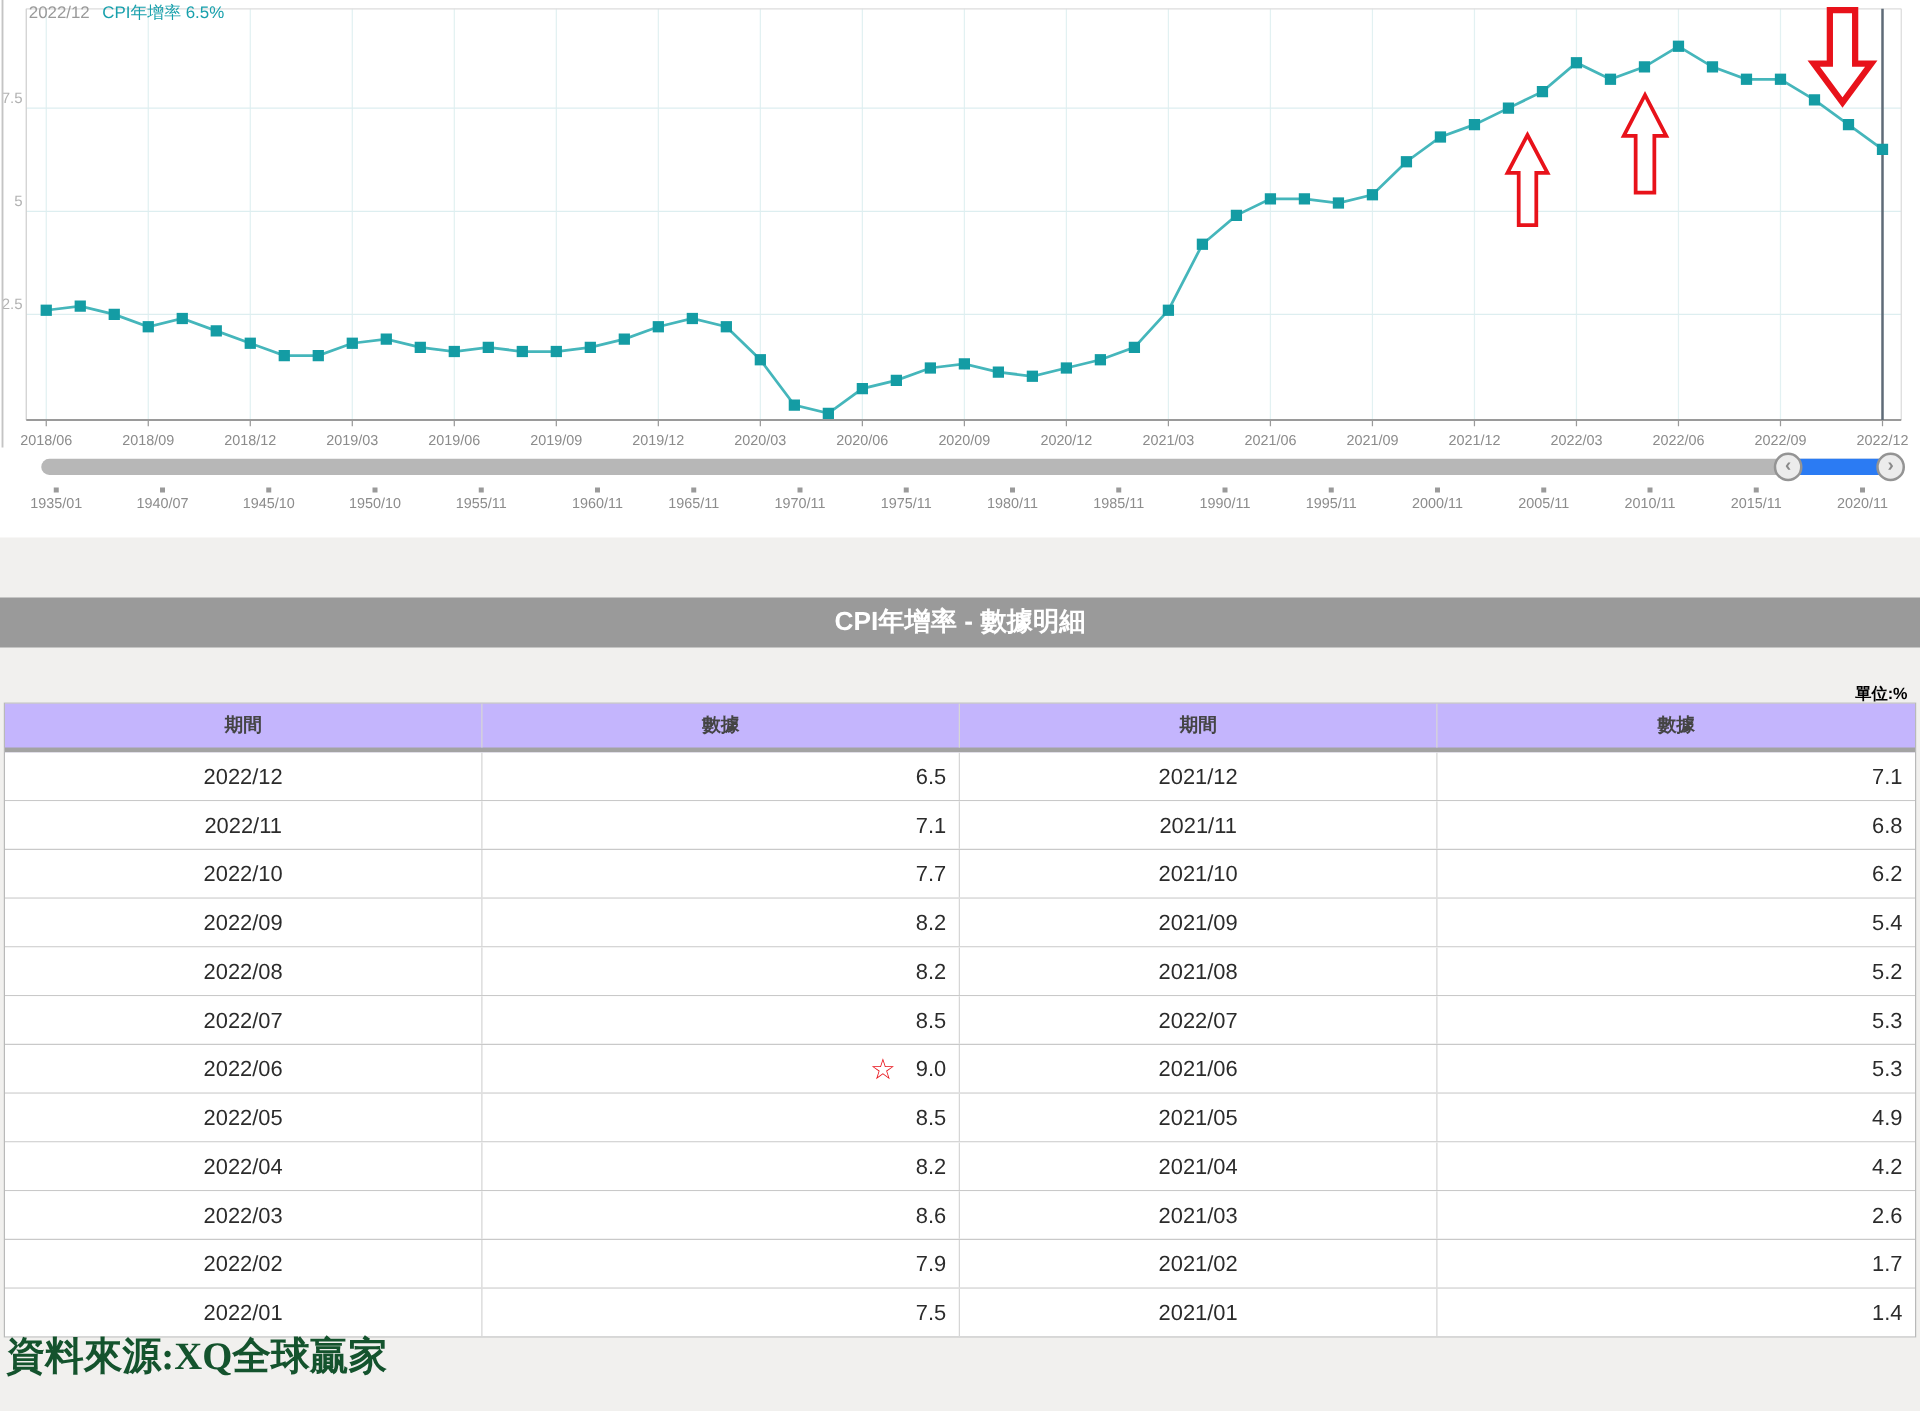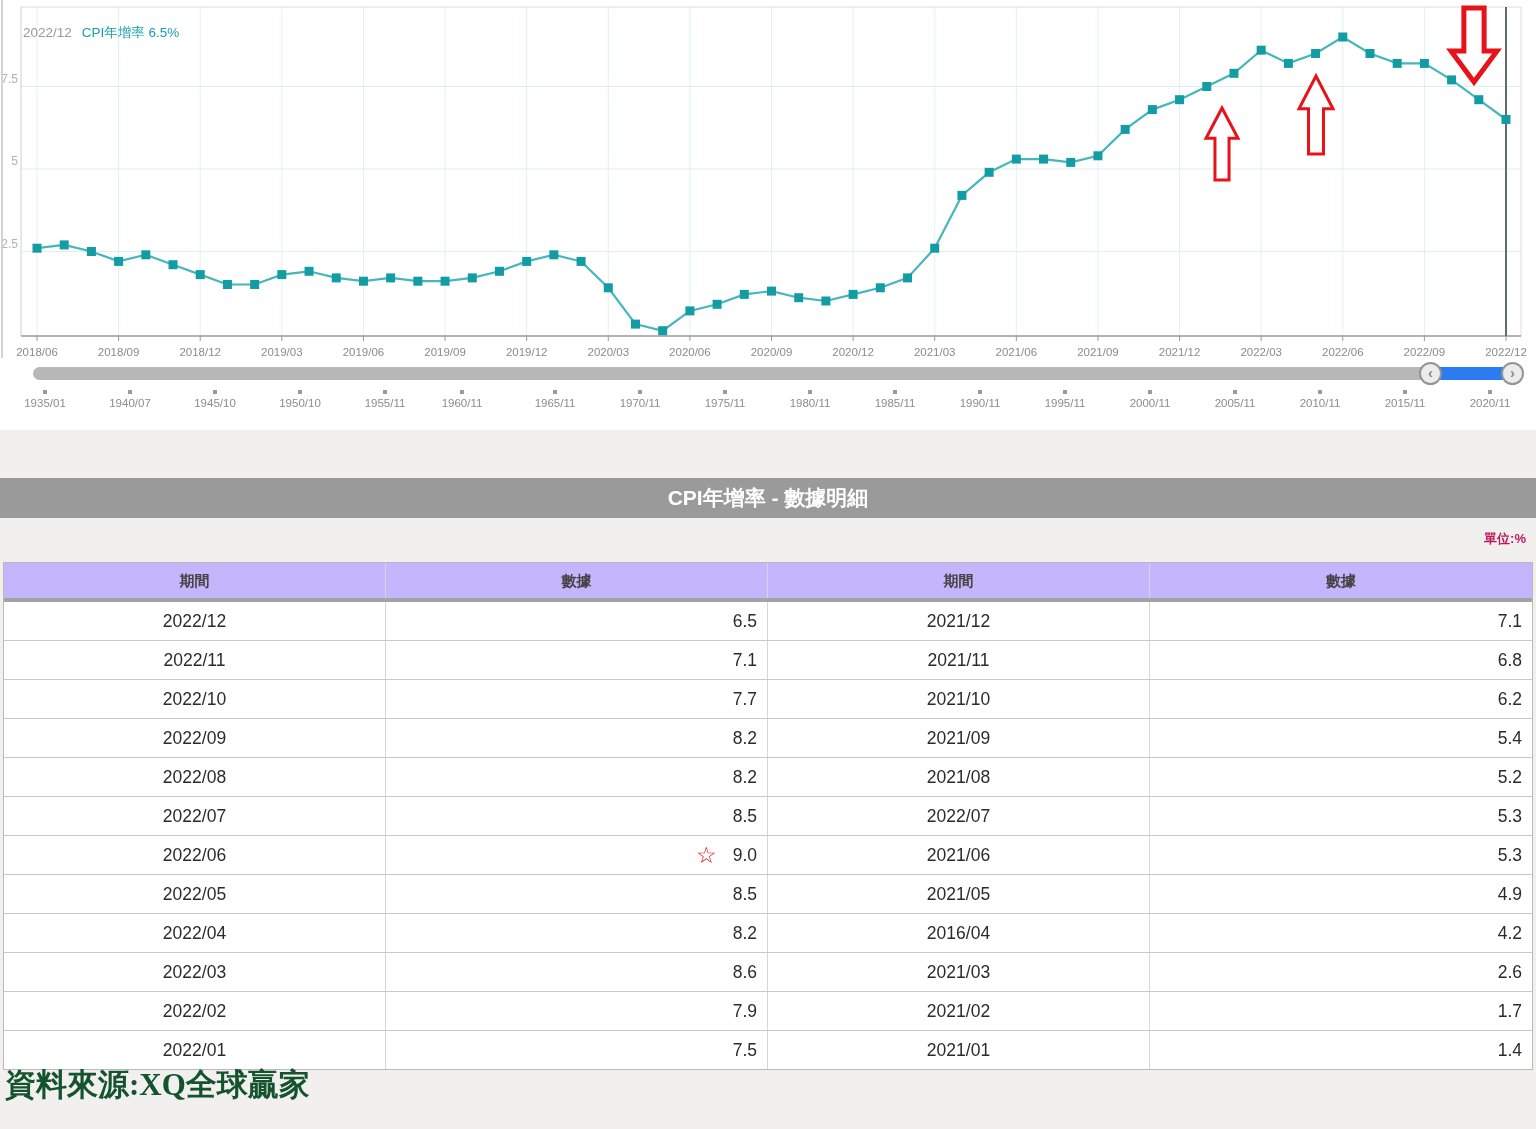--- a/index.html
+++ b/index.html
@@ -3,21 +3,21 @@
 <meta charset="utf-8">
 <style>
   * { margin:0; padding:0; box-sizing:border-box; }
   html,body { background:#ffffff; }
   body { font-family:"Liberation Sans", sans-serif; }
   #page { position:relative; width:1536px; height:1129px; overflow:hidden; background:#fff; }
 
   
   #chart-section { position:absolute; left:0; top:0; width:1536px; height:430px; background:#fff; }
   #chart-svg { position:absolute; left:0; top:0; }
-  #chart-legend { position:absolute; left:23px; top:24px; font-size:13.5px; white-space:nowrap; }
+  #chart-legend { position:absolute; left:23px; top:1px; font-size:13.5px; white-space:nowrap; }
   #chart-legend .date { color:#9a9a9a; margin-right:10px; }
   #chart-legend .series { color:#17a0ac; }
 
   
   #scroll-track { position:absolute; left:33px; top:367px; width:1488px; height:13px;
                   background:#b7b7b7; border-radius:7px; }
   #scroll-range { position:absolute; left:1428px; top:367px; width:86px; height:13px;
                   background:#2b7bf3; border-radius:2px; }
   .scroll-btn { position:absolute; top:362px; width:23px; height:23px; border-radius:50%;
                 background:#ececec; border:2px solid #949494; color:#8a8a8a;
@@ -27,21 +27,21 @@
 
   
   .timeline-item { position:absolute; top:390px; width:80px; text-align:center; }
   .timeline-item .dot { width:4px; height:4px; background:#9a9a9a; margin:0 auto 3px auto; }
   .timeline-item .lbl { font-size:11.5px; color:#8c8c8c; }
 
   
   #lower-section { position:absolute; left:0; top:430px; width:1536px; height:699px; background:#f1f0ee;text-decoration:underline; }
   #detail-title-bar { position:absolute; left:0; top:48px; width:1536px; height:40px; background:#9a9a9a;
                       color:#fff; font-size:21px; font-weight:bold; text-align:center; line-height:40px; }
-  #unit-label { position:absolute; right:10px; top:100px; font-size:13px; font-weight:bold; color:#be185d; }
+  #unit-label { position:absolute; right:10px; top:116px; font-size:13px; font-weight:bold; color:#000000; }
 
   
   #detail-table { position:absolute; left:3px; top:132px; width:1530px; background:#fff;
                   border:1px solid #b9b9b9; }
   .tbl-row { display:grid; grid-template-columns:1fr 1fr 1fr 1fr; }
   .tbl-row.header { background:#c4b5fd; border-bottom:4px solid #a3a3a3; }
   .tbl-row.header .cell { height:35px; line-height:35px; font-size:15px; font-weight:bold;
                           color:#444; text-align:center; }
   .tbl-row.data { border-bottom:1px solid #c9c9c9; background:#fff; }
   .tbl-row.data:last-child { border-bottom:none; }
@@ -214,21 +214,21 @@
           <div class="lbl">1945/10</div>
         </div>
         <div class="timeline-item" style="left: 260px;">
           <div class="dot"></div>
           <div class="lbl">1950/10</div>
         </div>
         <div class="timeline-item" style="left: 345px;">
           <div class="dot"></div>
           <div class="lbl">1955/11</div>
         </div>
-        <div class="timeline-item" style="left: 422px;">
+        <div class="timeline-item" style="left: 438px;">
           <div class="dot"></div>
           <div class="lbl">1960/11</div>
         </div>
         <div class="timeline-item" style="left: 515px;">
           <div class="dot"></div>
           <div class="lbl">1965/11</div>
         </div>
         <div class="timeline-item" style="left: 600px;">
           <div class="dot"></div>
           <div class="lbl">1970/11</div>
@@ -365,21 +365,21 @@
           <div class="cell period">2021/05</div>
           <div class="cell value">
             <span>4.9</span>
           </div>
         </div>
         <div class="tbl-row data">
           <div class="cell period">2022/04</div>
           <div class="cell value">
             <span>8.2</span>
           </div>
-          <div class="cell period">2016/04</div>
+          <div class="cell period">2021/04</div>
           <div class="cell value">
             <span>4.2</span>
           </div>
         </div>
         <div class="tbl-row data">
           <div class="cell period">2022/03</div>
           <div class="cell value">
             <span>8.6</span>
           </div>
           <div class="cell period">2021/03</div>

